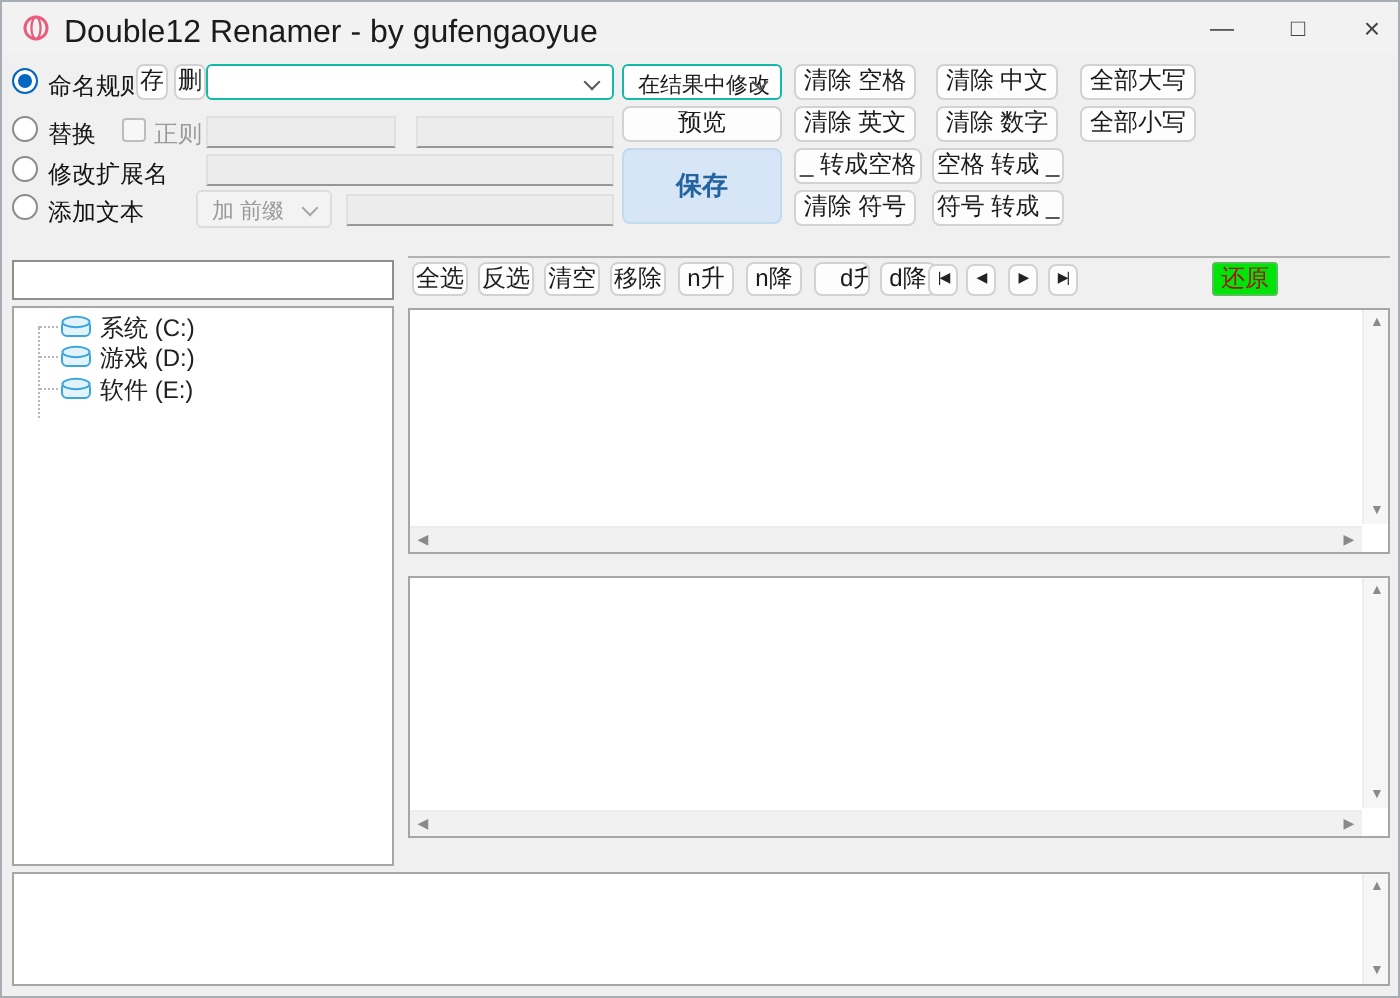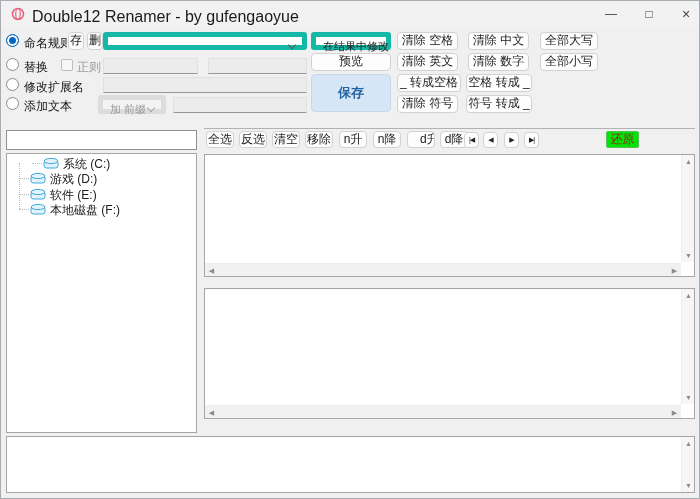--- a/index.html
+++ b/index.html
@@ -24,21 +24,21 @@
 
   .lbl { position:absolute; font-size:12px; color:#141414; white-space:nowrap; }
   .lbl.dis { color:#9a9a9a; }
 
   .radio { position:absolute; width:13px; height:13px; border-radius:50%;
            background:#fff; border:1px solid #8b8b8b; }
   .radio.sel { background:#0267c1; border:1px solid #0267c1; box-shadow:inset 0 0 0 2px #fff; }
 
   .chk { position:absolute; width:12px; height:12px; background:#f7f7f7; border:1px solid #bdbdbd; border-radius:2px; }
 
-  .combo { position:absolute; background:#fff; border:5px solid #14b8a6; border-radius:3px; }
+  .combo { position:absolute; background:#fff; border:1px solid #14b8a6; border-radius:3px; }
   .combo.dis { background:#f3f3f3; border-color:#dcdcdc; }
   .combo .val { position:absolute; left:7px; top:2px; font-size:11px; white-space:nowrap; }
   .combo.dis .val { color:#9a9a9a; }
   .chev { position:absolute; right:7px; top:5px; width:6px; height:6px;
           border-right:1px solid #5a5a5a; border-bottom:1px solid #5a5a5a;
           transform:rotate(45deg); }
   .combo.dis .chev { border-color:#a8a8a8; }
 
   input.fld { position:absolute; border:1px solid #e0e0e0; border-bottom:1px solid #979797;
               background:#ececec; height:16px; font-family:inherit; font-size:12px; padding:0 4px; outline:none; }
@@ -110,21 +110,21 @@
   <input class="fld" style="left: 172px; top: 96px; width: 134px;" value="">
 
   <div class="combo" style="left:310px;top:31px;width:80px;height:18px;">
     <span class="val">在结果中修改</span>
     <span class="chev"></span>
   </div>
   <span class="btn" style="left:310px;top:52px;width:80px;">预览</span>
   <span class="btn tall save" style="left:310px;top:73px;width:80px;">保存</span>
 
   <span class="btn" style="left:396px;top:31px;width:61px;">清除 空格</span>
-  <span class="btn" style="left:467px;top:31px;width:61px;">清除 中文</span>
+  <span class="btn" style="left:467px;top:31px;width:61px;font-family:Liberation Serif, serif;">清除 中文</span>
   <span class="btn" style="left:539px;top:31px;width:58px;">全部大写</span>
 
   <span class="btn" style="left:396px;top:52px;width:61px;">清除 英文</span>
   <span class="btn" style="left:467px;top:52px;width:61px;">清除 数字</span>
   <span class="btn" style="left:539px;top:52px;width:58px;">全部小写</span>
 
   <span class="btn" style="left:396px;top:73px;width:64px;">_ 转成空格</span>
   <span class="btn" style="left:465px;top:73px;width:66px;">空格 转成 _</span>
 
   <span class="btn" style="left:396px;top:94px;width:61px;">清除 符号</span>
@@ -145,21 +145,21 @@
   <span class="btn navic" style="left:503px;top:131px;width:15px;">▶</span>
   <span class="btn navic" style="left:523px;top:131px;width:15px;">▶|</span>
 
   <span class="btn restore" style="left:605px;top:130px;width:33px;">还原</span>
 
   <input class="filter" style="left: 5px; top: 129px; width: 191px;" value="">
 
   <div class="panel" style="left:5px;top:152px;width:191px;height:280px;">
     <div class="tree-rail" style="left:12px;top:9px;height:46px;"></div>
 
-    <div class="tree-item" style="left:0;top:2px;width:180px;margin-left:13px;">
+    <div class="tree-item" style="left:0;top:2px;width:180px;">
       <span class="tree-stub"></span>
       <span class="tree-ico">
         <svg width="16" height="12" viewBox="0 0 16 12">
             <rect x="1" y="3.5" width="14" height="7.5" rx="2.5" fill="#e3f3fc" stroke="#3aa7dc"></rect>
             <ellipse cx="8" cy="4" rx="6.8" ry="2.6" fill="#e3f3fc" stroke="#3aa7dc"></ellipse>
           </svg>
       </span>
       <span class="tree-lbl">系统 (C:)</span>
     </div>
     <div class="tree-item" style="left:0;top:33px;width:180px;">
@@ -175,30 +175,20 @@
     <div class="tree-item" style="left:0;top:17px;width:180px;">
       <span class="tree-stub"></span>
       <span class="tree-ico">
         <svg width="16" height="12" viewBox="0 0 16 12">
             <rect x="1" y="3.5" width="14" height="7.5" rx="2.5" fill="#e3f3fc" stroke="#3aa7dc"></rect>
             <ellipse cx="8" cy="4" rx="6.8" ry="2.6" fill="#e3f3fc" stroke="#3aa7dc"></ellipse>
           </svg>
       </span>
       <span class="tree-lbl">游戏 (D:)</span>
     </div>
-    <div class="tree-item" style="left:0;top:48px;width:180px;">
-      <span class="tree-stub"></span>
-      <span class="tree-ico">
-        <svg width="16" height="12" viewBox="0 0 16 12">
-            <rect x="1" y="3.5" width="14" height="7.5" rx="2.5" fill="#e3f3fc" stroke="#3aa7dc"></rect>
-            <ellipse cx="8" cy="4" rx="6.8" ry="2.6" fill="#e3f3fc" stroke="#3aa7dc"></ellipse>
-          </svg>
-      </span>
-      <span class="tree-lbl">本地磁盘 (F:)</span>
-    </div>
   </div>
 
   <div class="panel" style="left:203px;top:153px;width:491px;height:123px;">
     <div class="vscroll" style="right:0;top:0;width:13px;height:107px;">
       <span class="sarrow" style="left:0;top:0;">▲</span>
       <span class="sarrow" style="left:0;bottom:0;">▼</span>
     </div>
     <div class="hscroll" style="left:0;bottom:0;width:476px;height:13px;">
       <span class="sarrow" style="left:0;top:0;">◀</span>
       <span class="sarrow" style="right:0;top:0;">▶</span>

